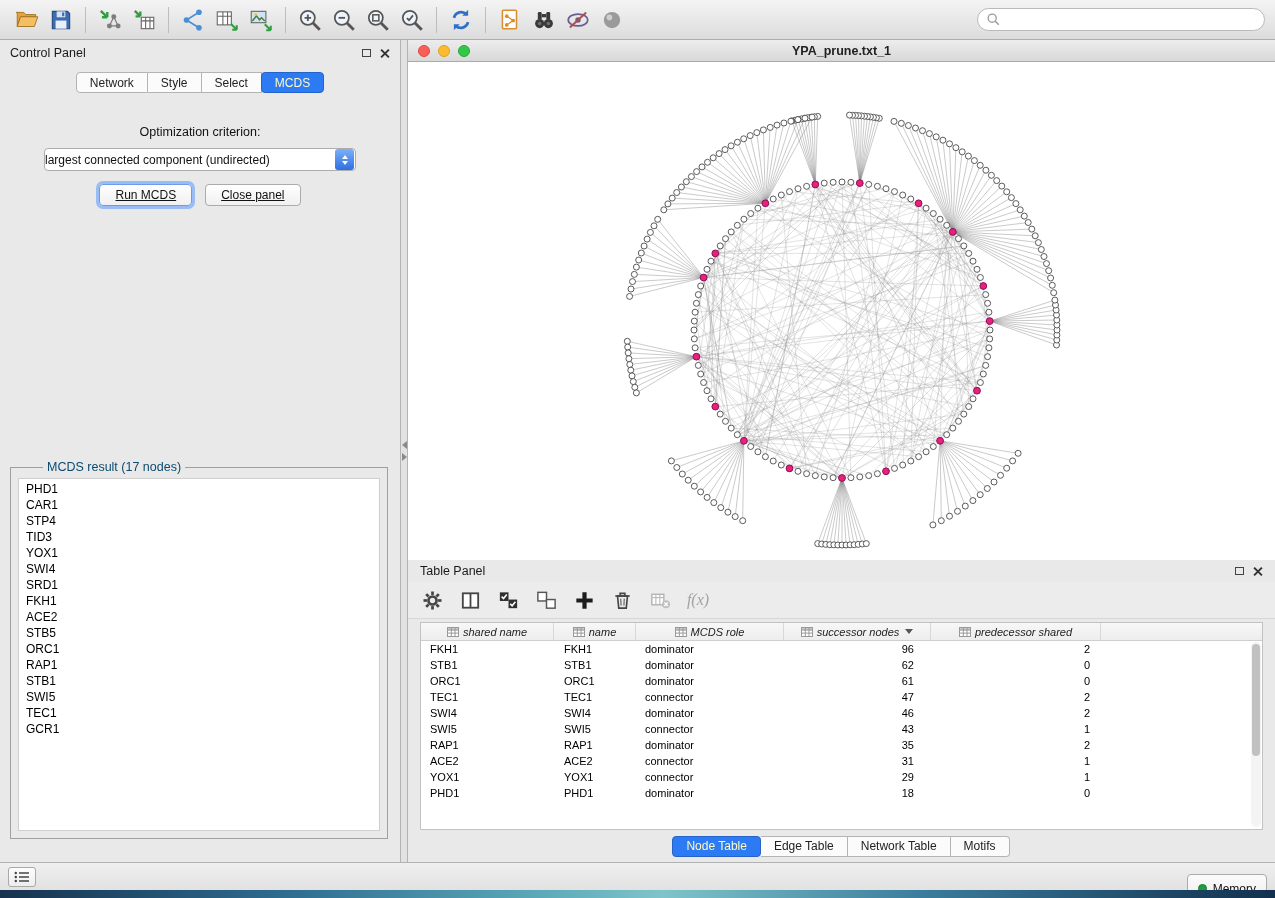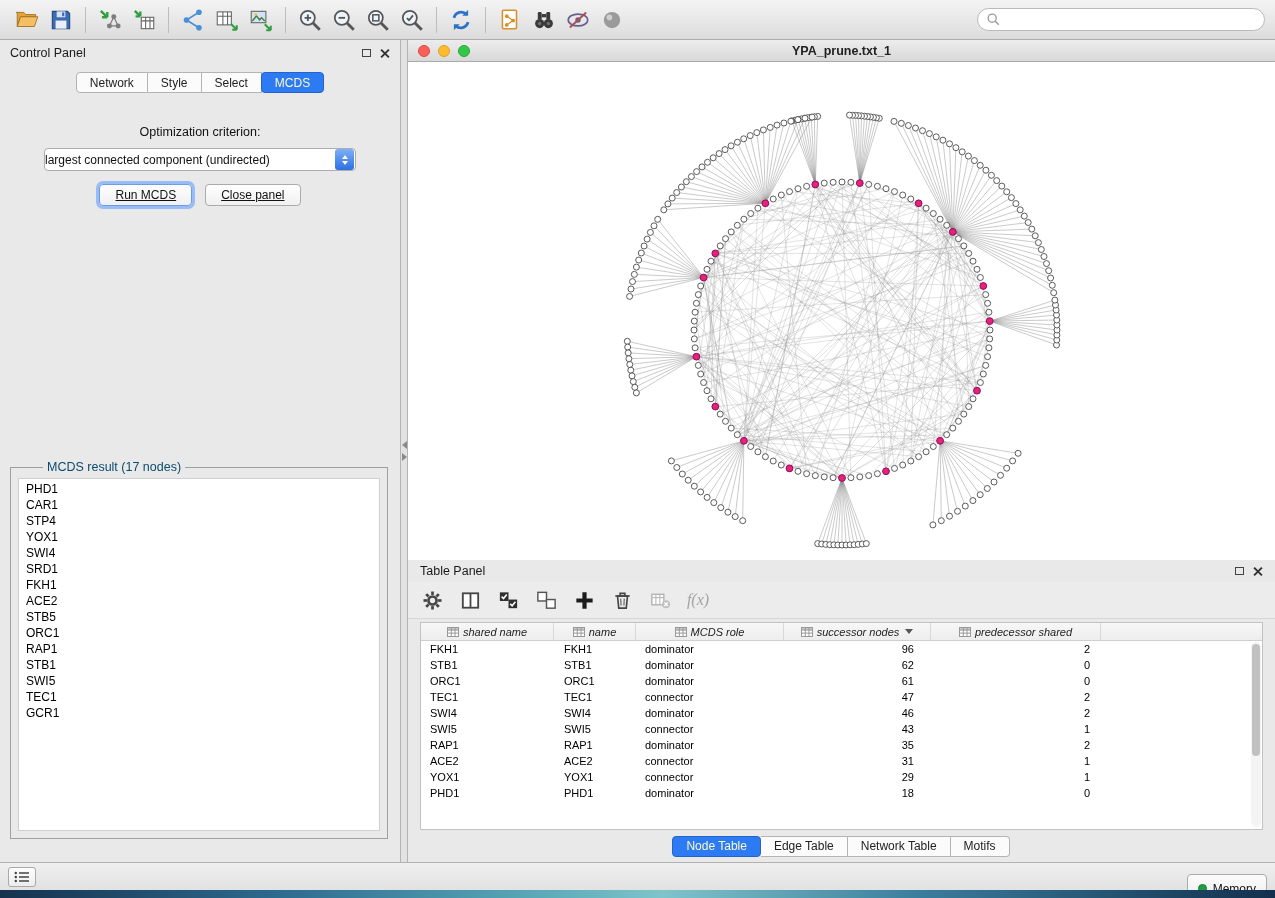--- a/index.html
+++ b/index.html
@@ -337,20 +337,21 @@
         <button class="push-btn focus-ring">Run MCDS</button>
         <button class="push-btn">Close panel</button>
       </div>
 
       <div class="mcds-group">
         <span class="mcds-legend">MCDS result (17 nodes)</span>
         <div class="mcds-list">
             <div class="mcds-item">PHD1</div>
             <div class="mcds-item">CAR1</div>
             <div class="mcds-item">STP4</div>
+            <div class="mcds-item">TID3</div>
             <div class="mcds-item">YOX1</div>
             <div class="mcds-item">SWI4</div>
             <div class="mcds-item">SRD1</div>
             <div class="mcds-item">FKH1</div>
             <div class="mcds-item">ACE2</div>
             <div class="mcds-item">STB5</div>
             <div class="mcds-item">ORC1</div>
             <div class="mcds-item">RAP1</div>
             <div class="mcds-item">STB1</div>
             <div class="mcds-item">SWI5</div>

